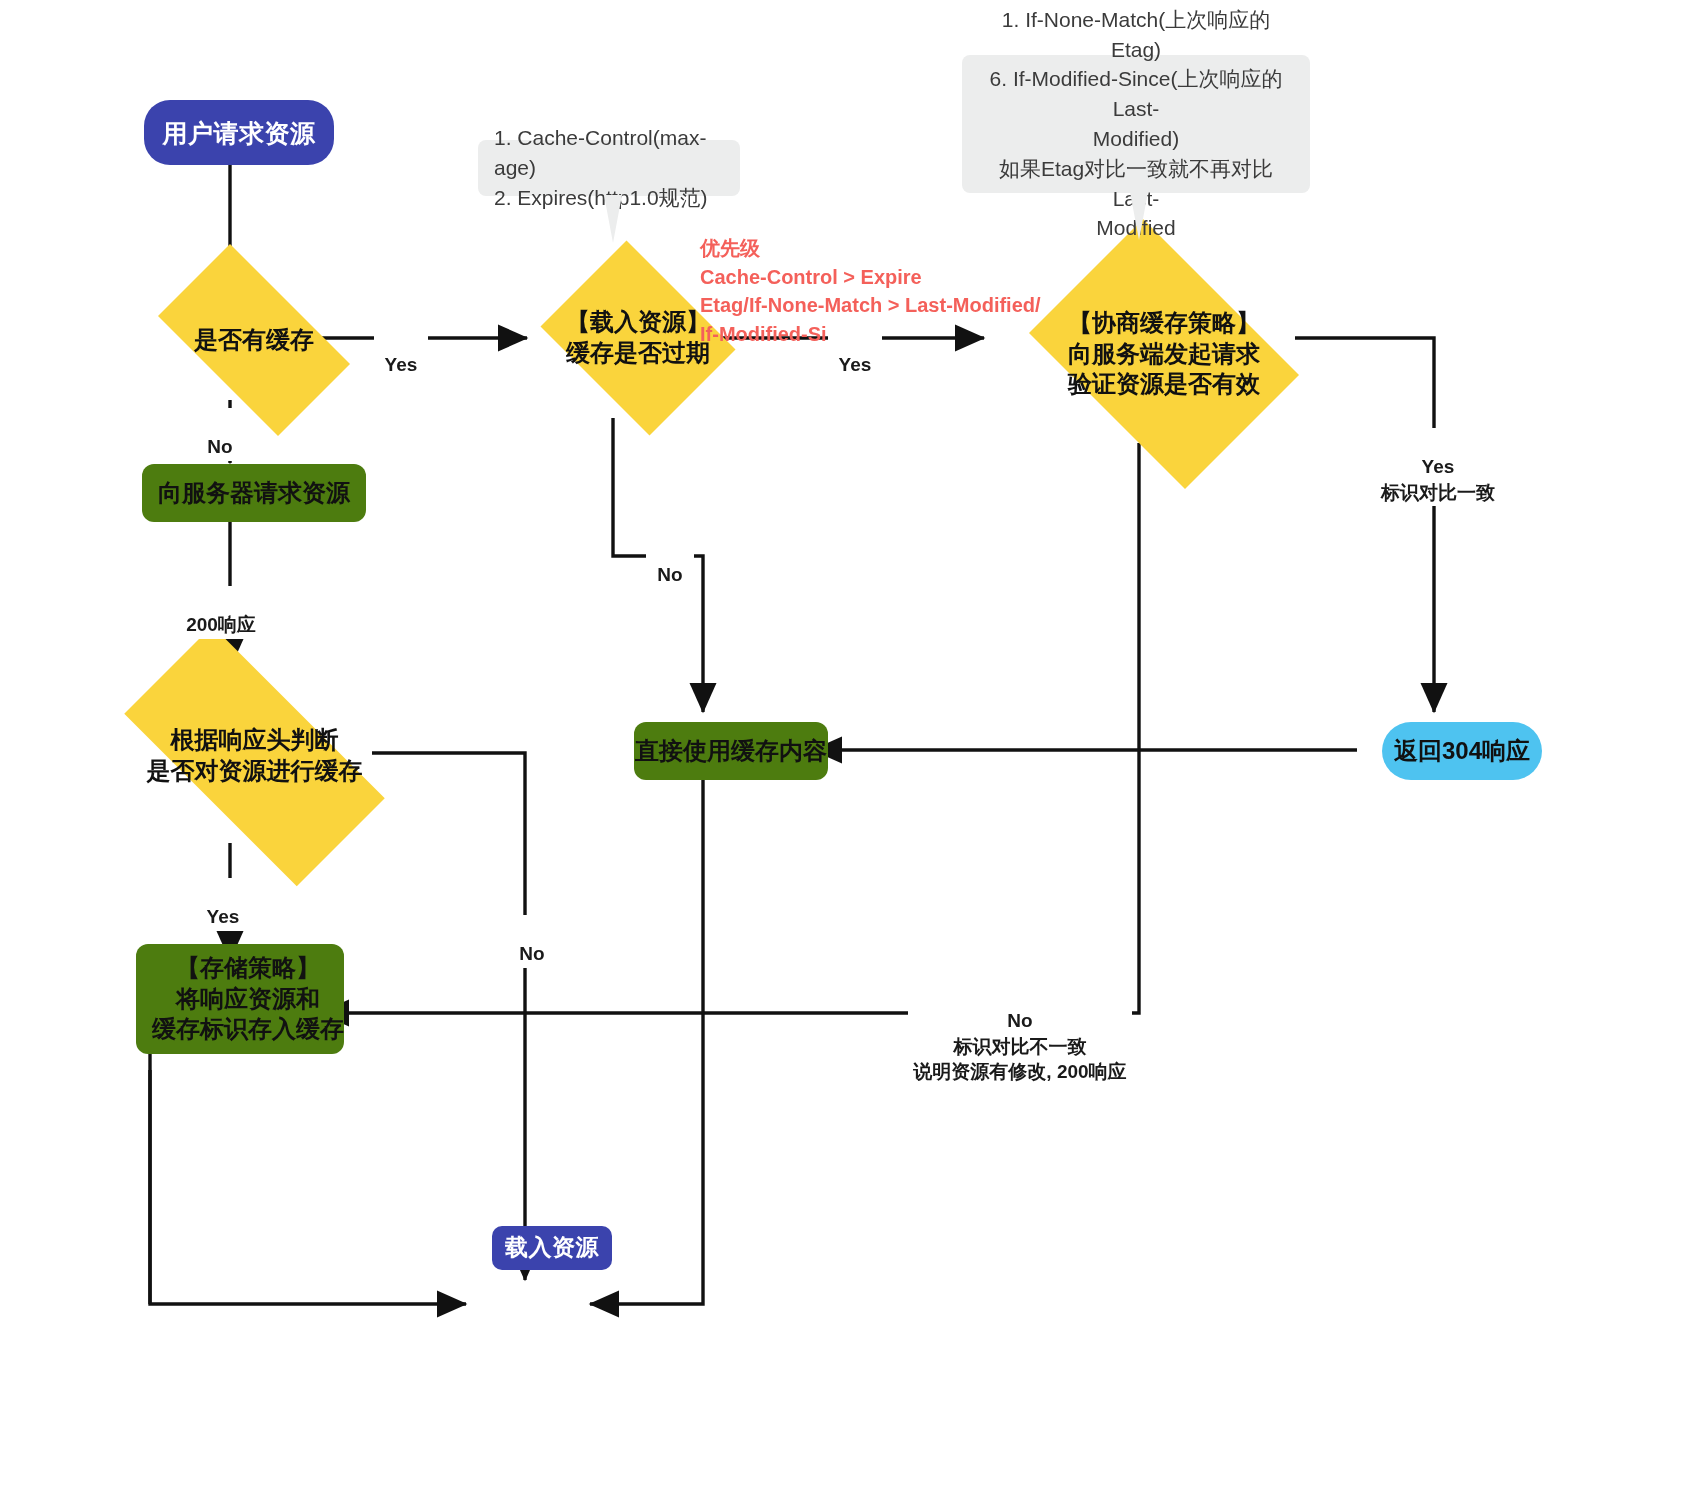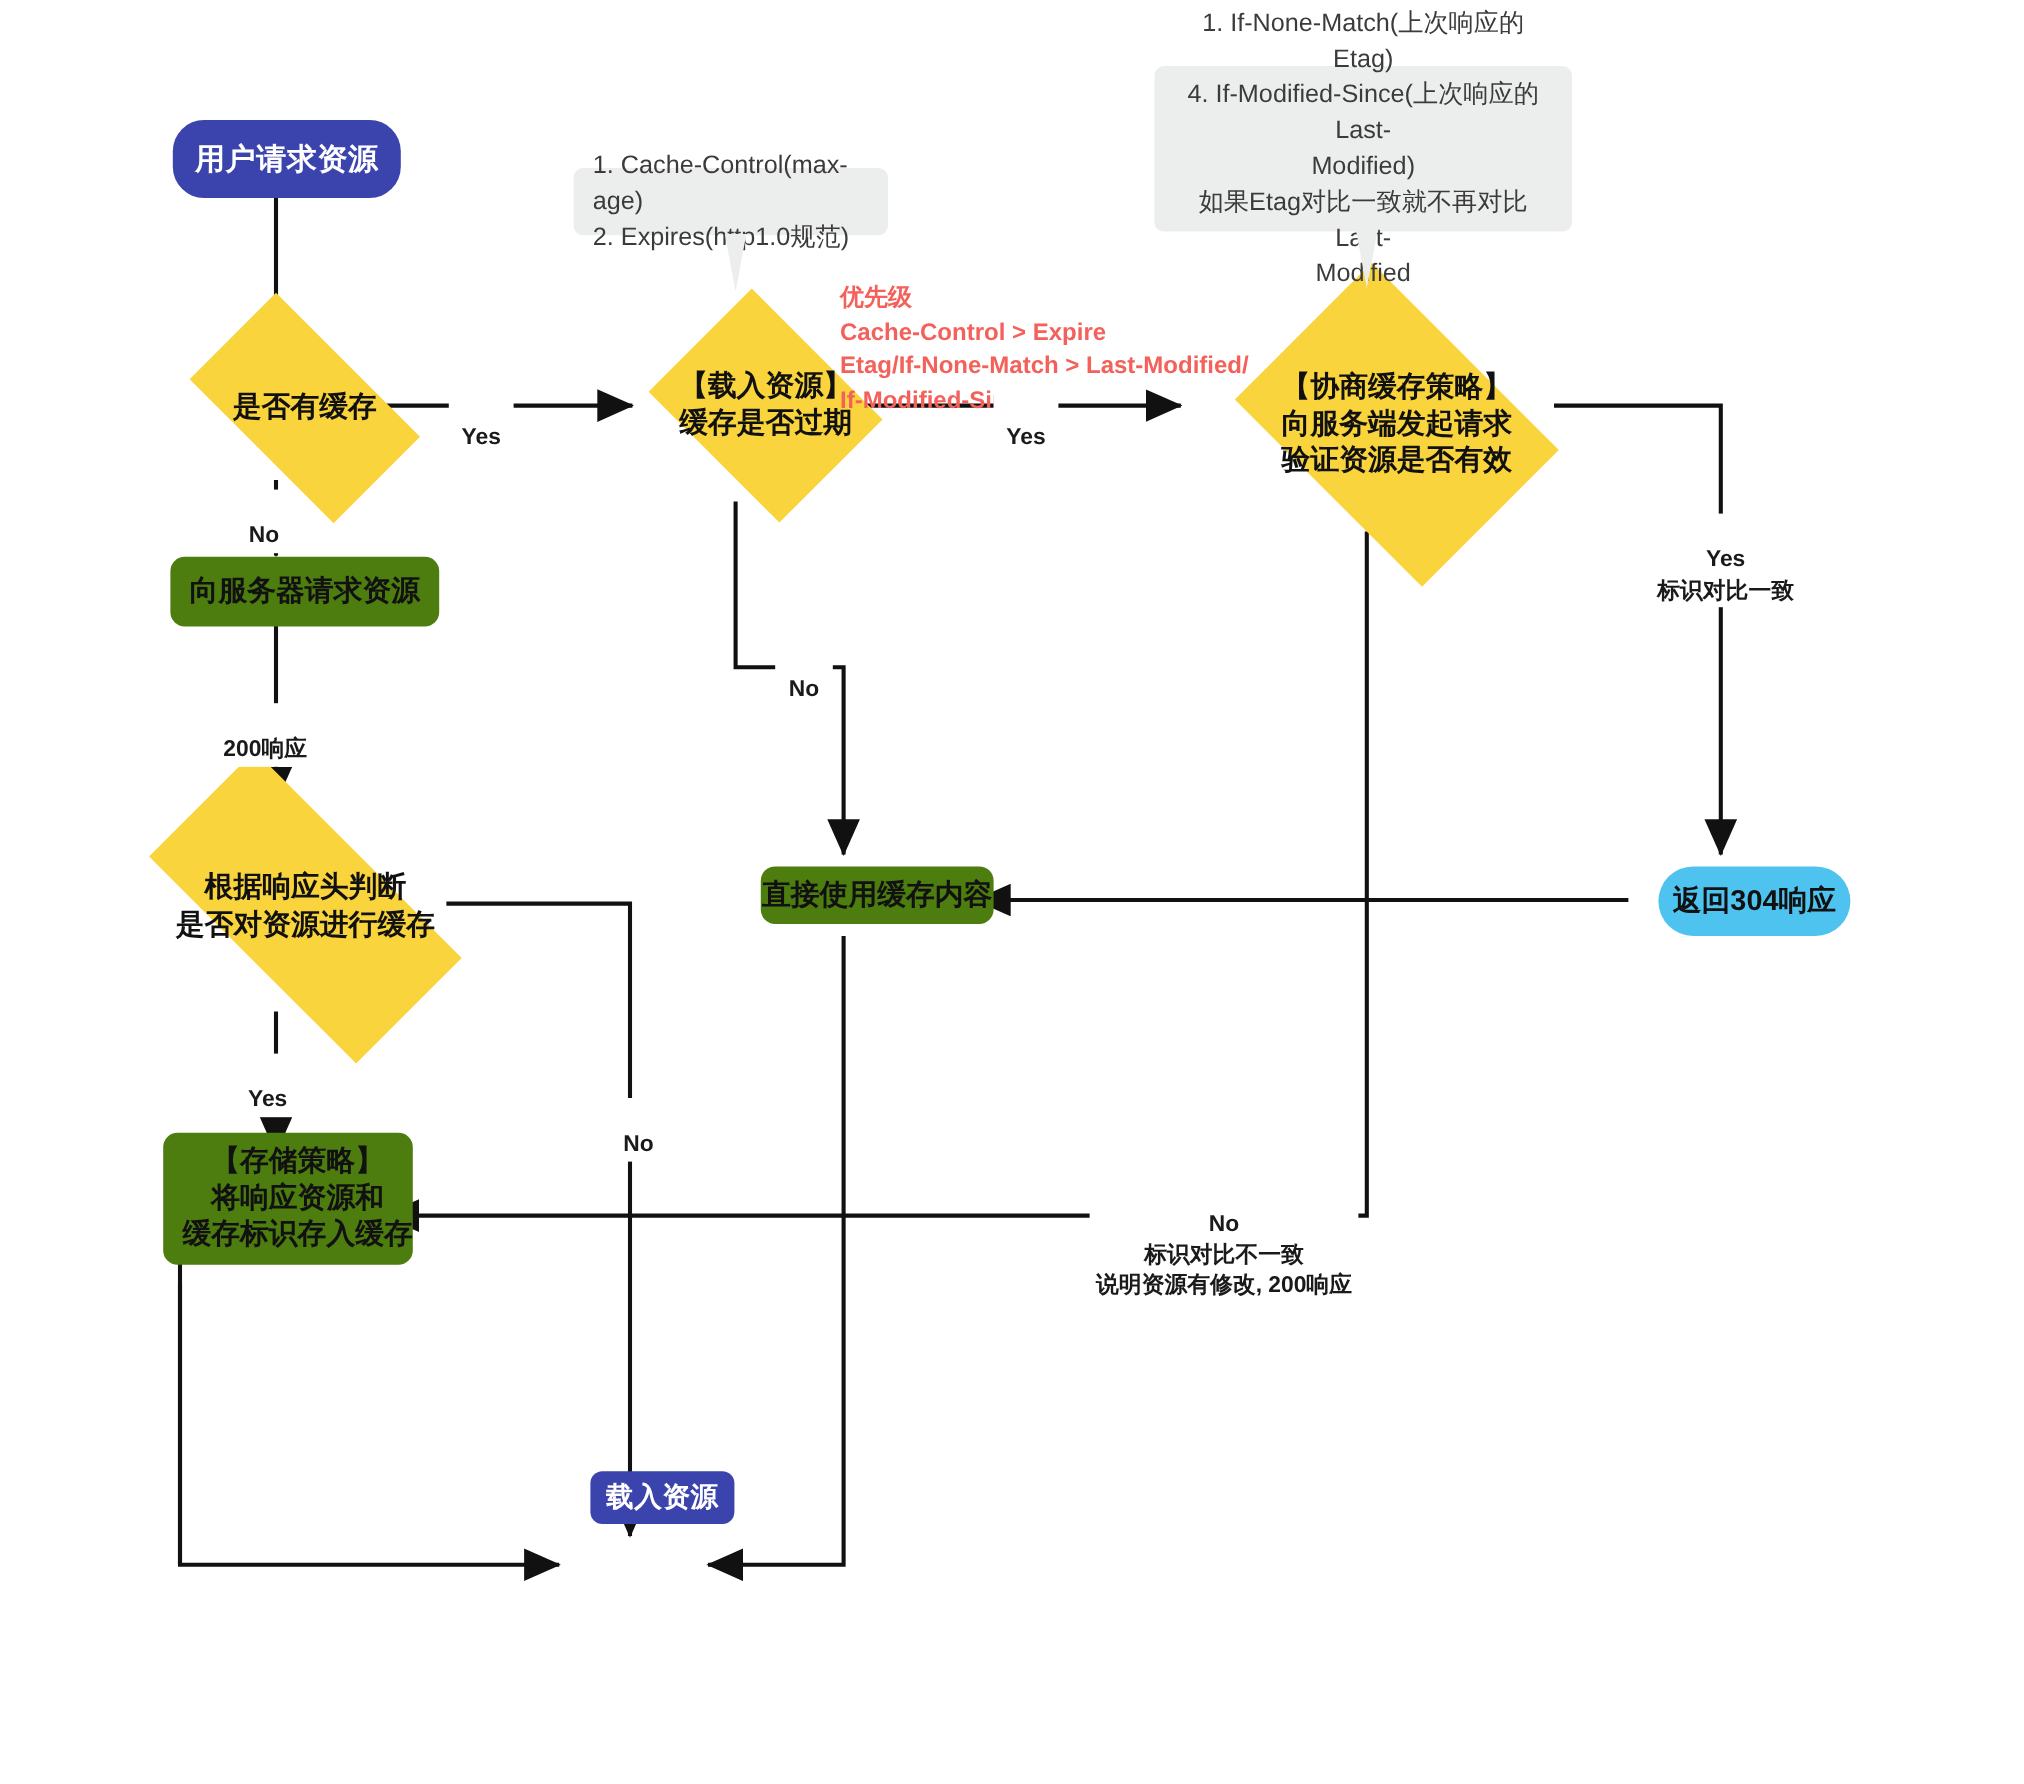--- a/index.html
+++ b/index.html
@@ -205,41 +205,41 @@
 缓存是否过期</span>
   </div>
 
   <div class="node n-dec" style="left:984px; top:240px; width:312px; height:228px;">
     <span class="diamond"></span>
     <span class="dec-label">【协商缓存策略】
 向服务端发起请求
 验证资源是否有效</span>
   </div>
 
-  <div class="node n-proc" style="left:610px; top:722px; width:194px; height:48px;">
+  <div class="node n-proc" style="left:610px; top:722px; width:194px; height:58px;">
     <span>直接使用缓存内容</span>
   </div>
 
   <div class="node n-proc accent" style="left:1358px; top:722px; width:160px; height:58px;">
     <span>返回304响应</span>
   </div>
 
   <div class="node n-term" style="left:468px; top:1226px; width:120px; height:44px; border-radius:10px; font-size:23px;">
     <span>载入资源</span>
   </div>
 
   <div class="note" style="left:478px; top:140px; width:262px; height:56px; text-align:left;">
     <span>1.  Cache-Control(max-age)
 2. Expires(http1.0规范)</span>
   </div>
   <span class="note-tail" style="left:604px; top:195px;"></span>
 
   <div class="note" style="left:962px; top:55px; width:348px; height:138px;">
     <span>1.  If-None-Match(上次响应的Etag)
-4. If-Modified-Since(上次响应的Last-
+6. If-Modified-Since(上次响应的Last-
 Modified)
 如果Etag对比一致就不再对比Last-
 Modified</span>
   </div>
   <span class="note-tail" style="left:1130px; top:192px;"></span>
 
   <div class="priority" style="left:700px; top:206px; width:370px;">
     <span>优先级
 Cache-Control &gt; Expire
 Etag/If-None-Match &gt; Last-Modified/

